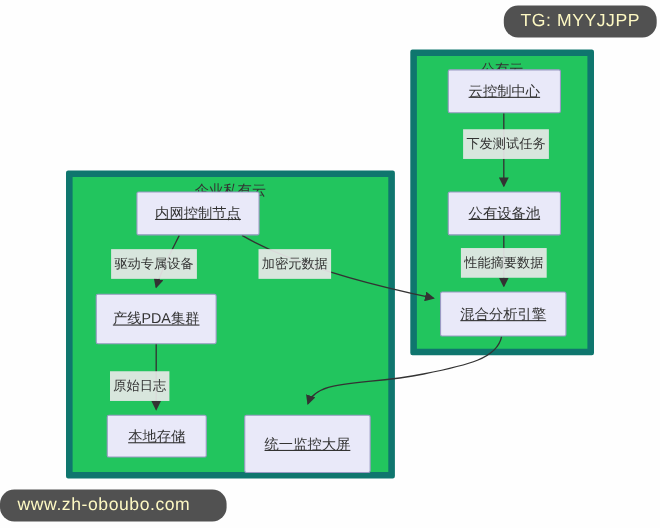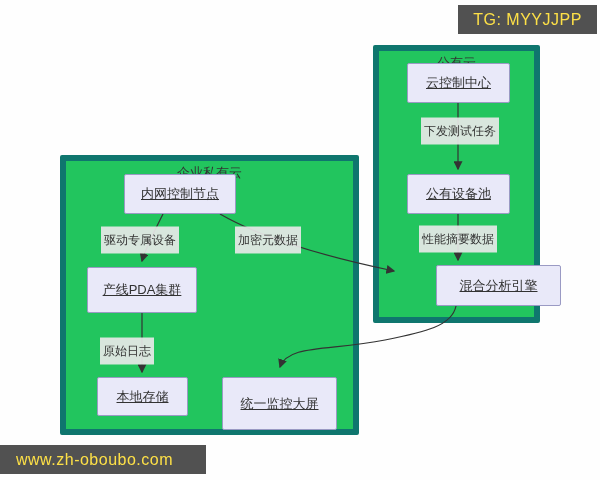--- a/index.html
+++ b/index.html
@@ -49,21 +49,21 @@
     color: #333333;
     z-index: 3;
     text-decoration: underline;
   }
   #node-intranet-control { left: 124px; top: 174px; width: 112px; height: 40px; }
   #node-pda-cluster      { left: 87px;  top: 267px; width: 110px; height: 46px; }
   #node-local-storage    { left: 97px;  top: 377px; width: 91px;  height: 39px; }
   #node-monitor-screen   { left: 222px; top: 377px; width: 115px; height: 53px; }
   #node-cloud-control    { left: 407px; top: 63px;  width: 103px; height: 40px; }
   #node-device-pool      { left: 407px; top: 174px; width: 103px; height: 40px; }
-  #node-hybrid-engine    { left: 400px; top: 265px; width: 125px; height: 41px; margin-left: 36px; }
+  #node-hybrid-engine    { left: 400px; top: 265px; width: 115px; height: 41px; }
 
   
   #connectors {
     position: absolute;
     left: 0; top: 0;
     width: 600px; height: 480px;
     z-index: 2;
     pointer-events: none;
   }
 
@@ -81,26 +81,27 @@
   #label-dispatch-tasks      { left: 460px; top: 131px; }
   #label-drive-devices       { left: 140px; top: 240px; }
   #label-encrypted-metadata  { left: 268px; top: 240px; }
   #label-perf-summary        { left: 458px; top: 239px; }
   #label-raw-logs            { left: 127px; top: 351px; }
 
   
   .dark-banner {
     position: absolute;
     background: #515151;
-    color: #fde047;
+    color: #fef9c3;
     font-size: 16px;
     letter-spacing: 0.5px;
     display: flex;
     align-items: center;
     z-index: 5;
+    border-radius: 13px;
   }
   #tg-badge {
     left: 458px; top: 5px;
     width: 139px; height: 29px;
     justify-content: center;
   }
   #site-watermark {
     left: 0; top: 445px;
     width: 206px; height: 29px;
     padding-left: 16px;

